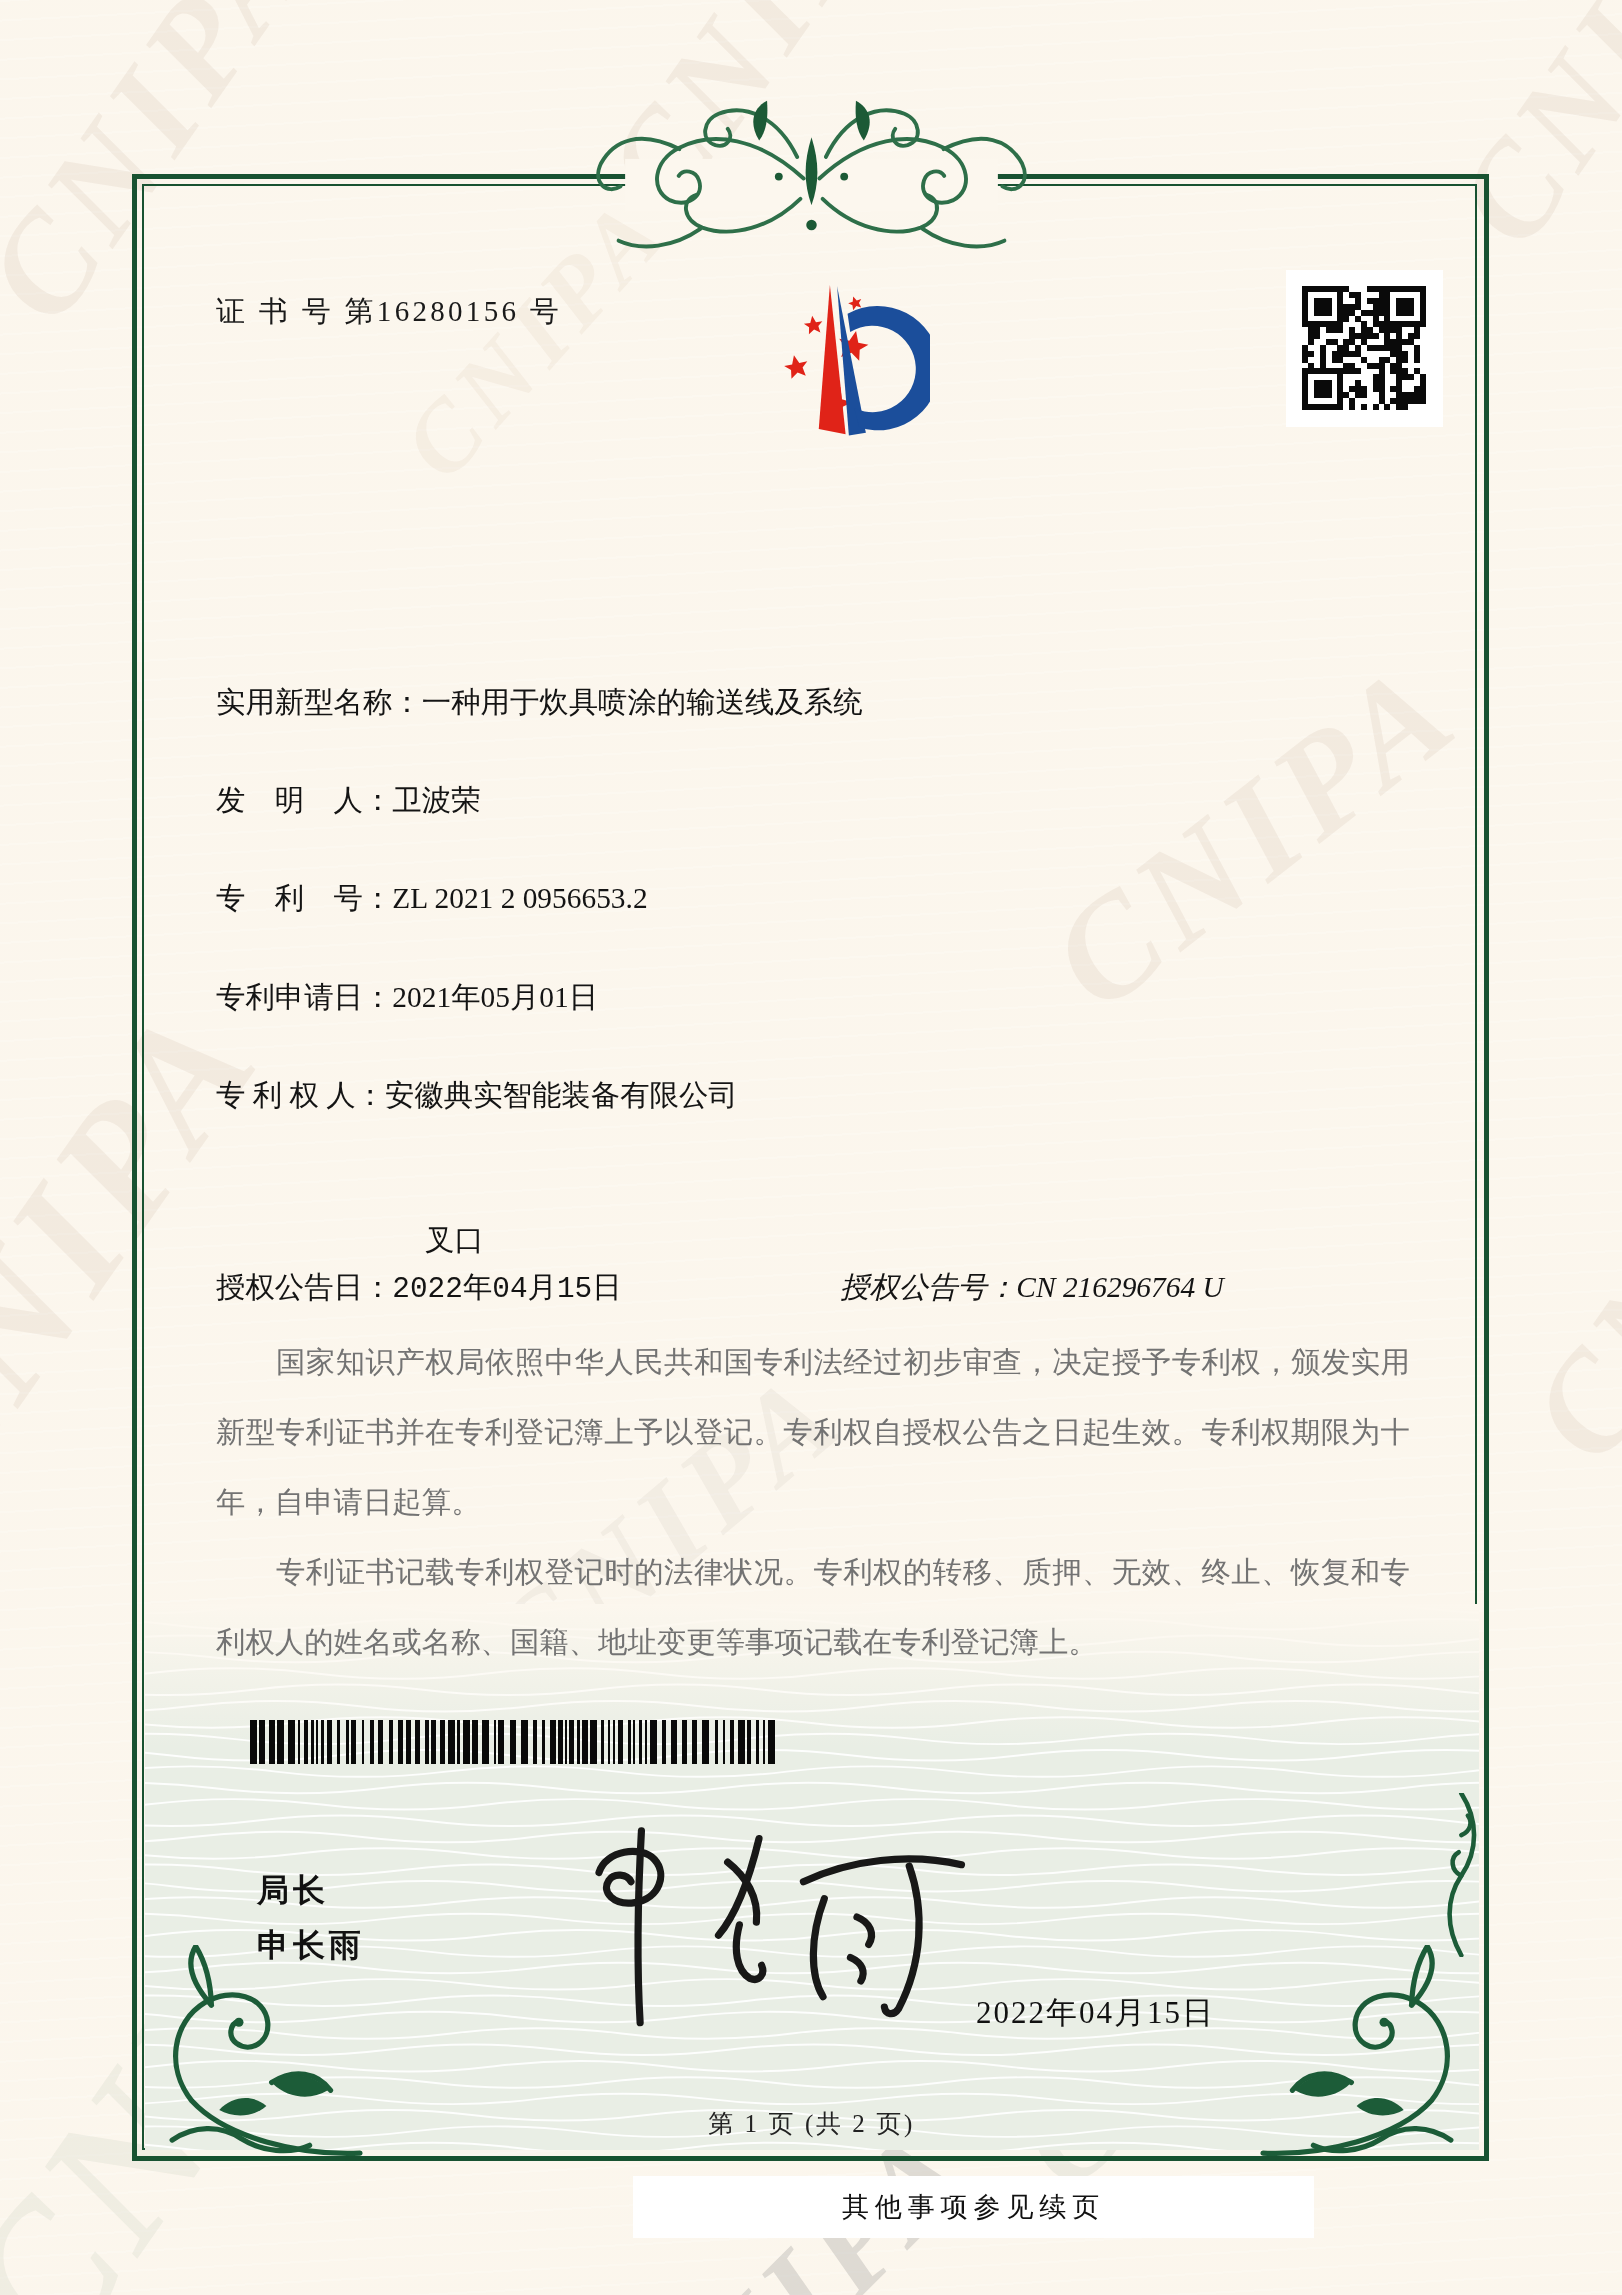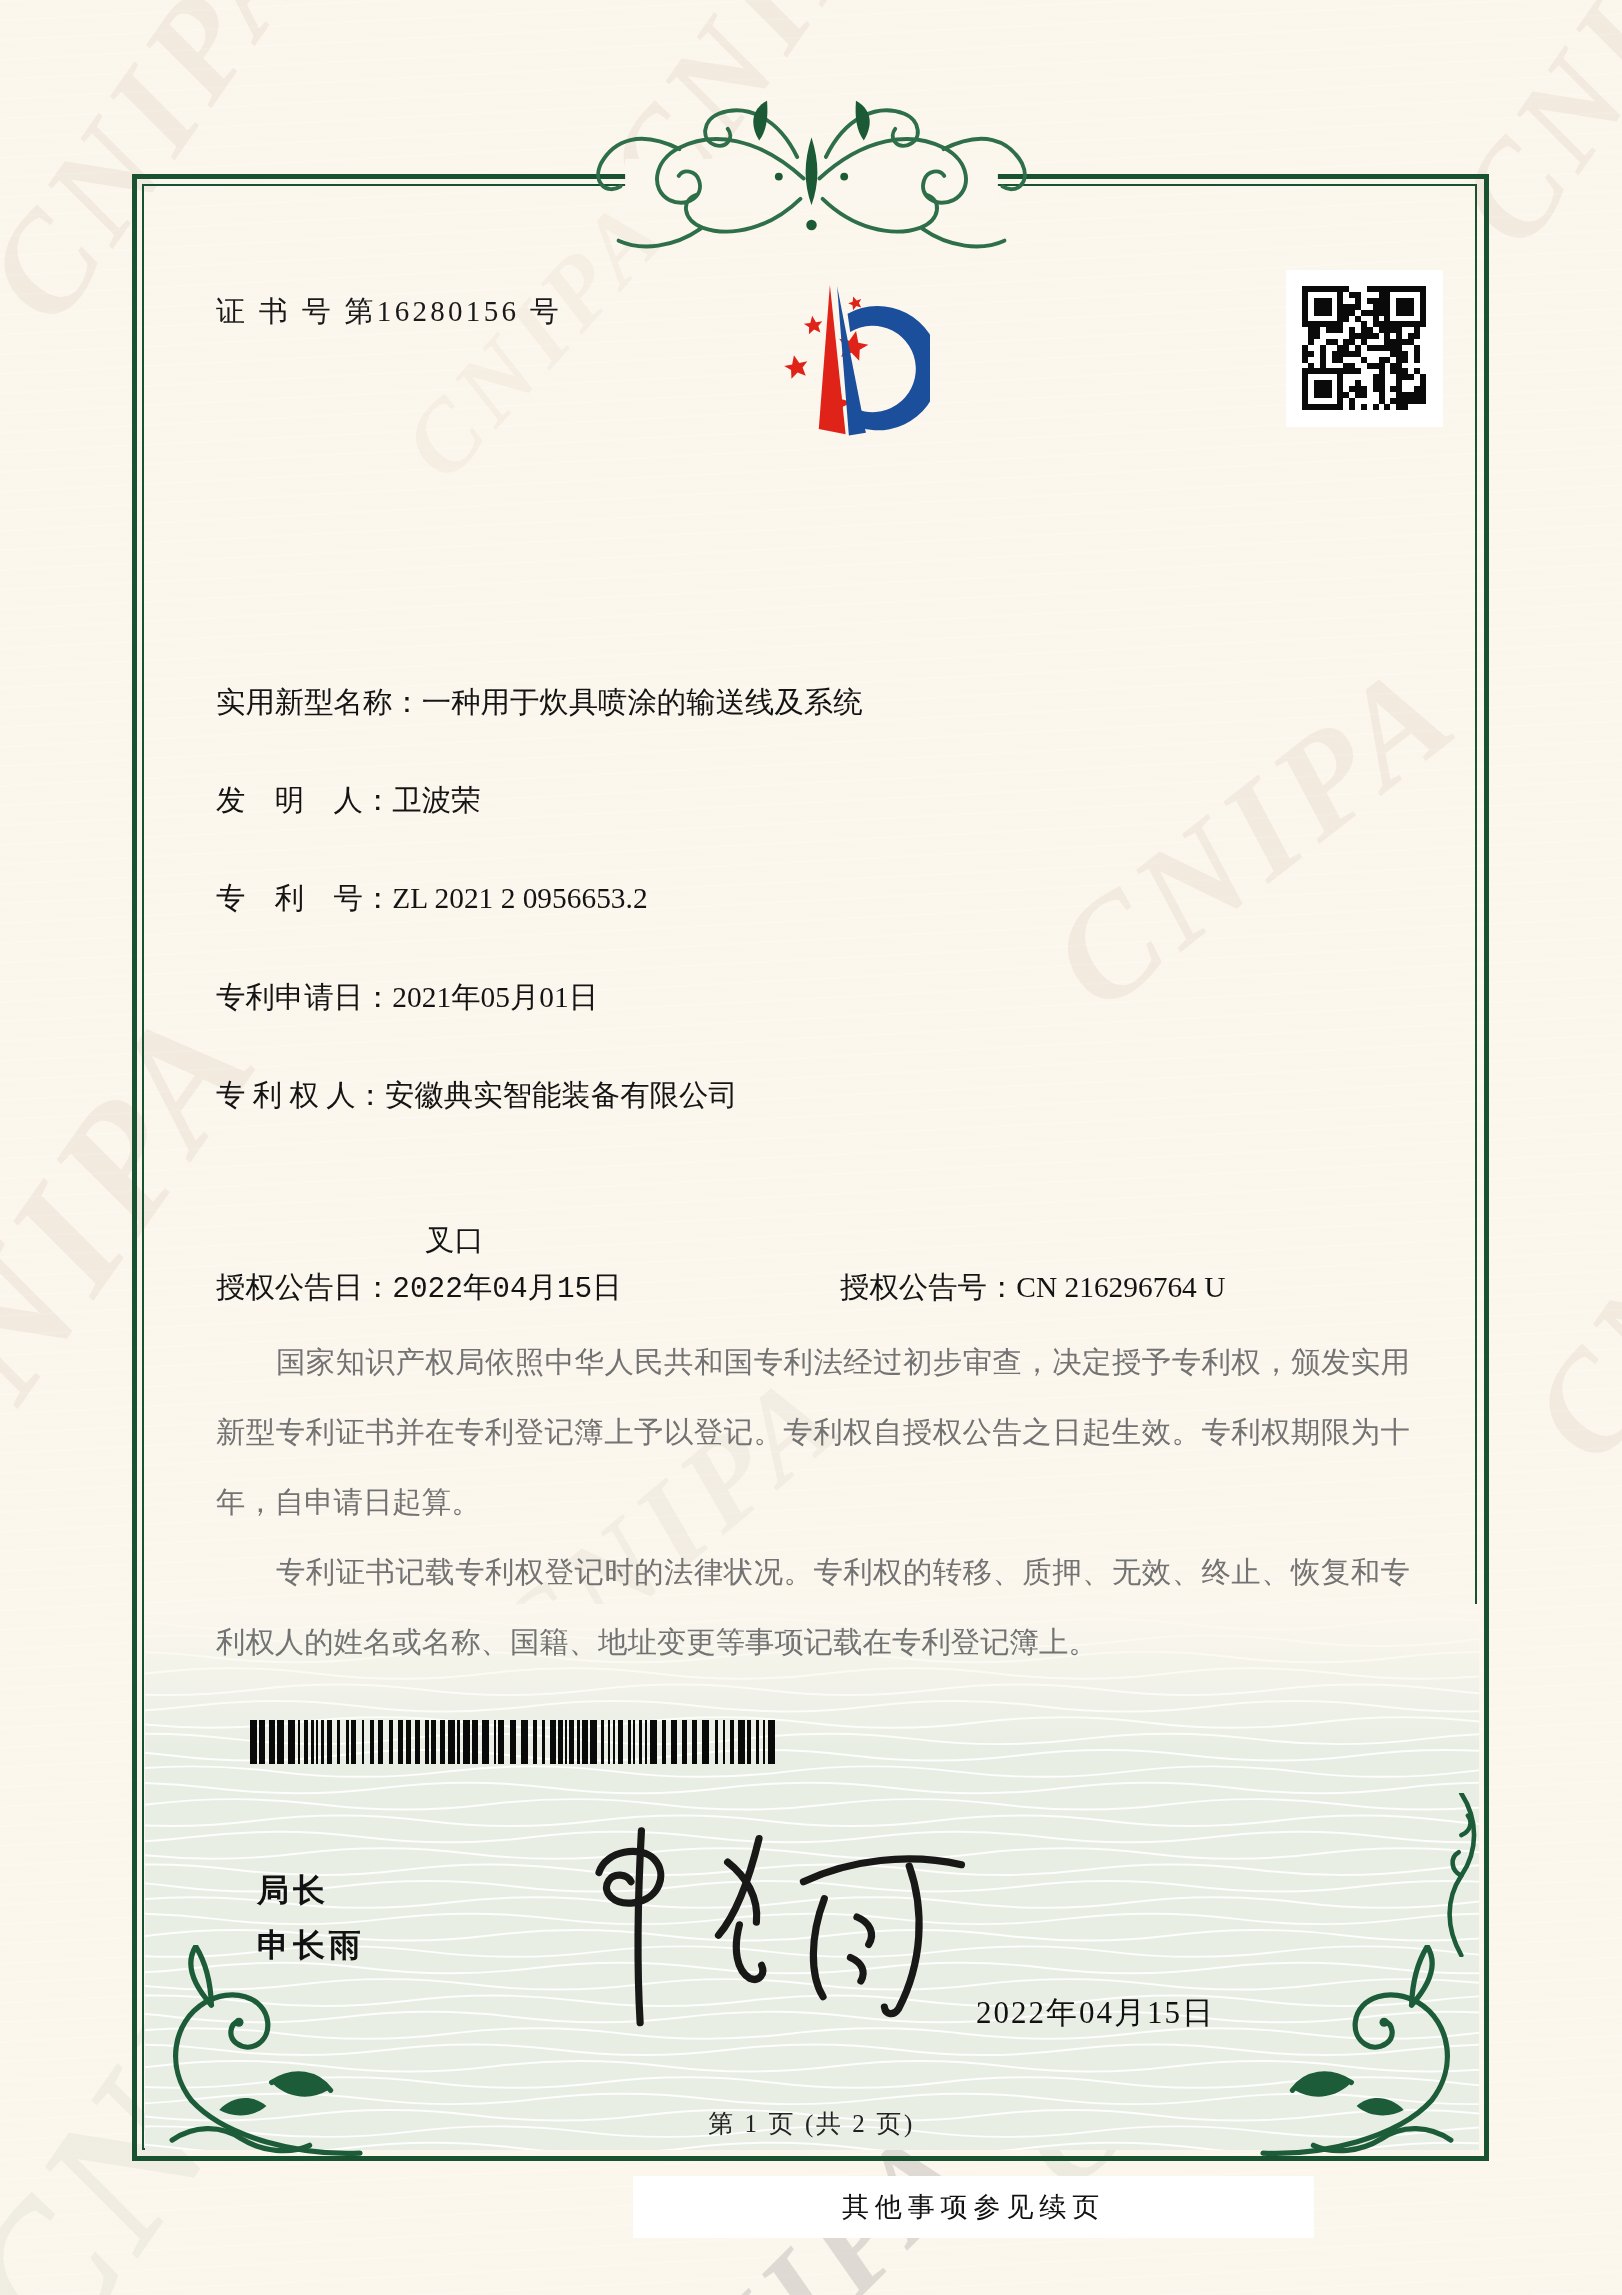--- a/index.html
+++ b/index.html
@@ -21,21 +21,21 @@
   .band svg{position:absolute;left:0;top:0;}
   .band-fade{left:145px;top:1604px;width:1334px;height:144px;
      background:linear-gradient(to bottom,#fcf7ee 0%,rgba(252,247,238,0) 100%);}
   
   .certno{left:216px;top:292px;font-size:29px;color:#1a1a1a;letter-spacing:3.3px;}
   .title{left:0;top:492px;width:1623px;text-align:center;font-size:71px;font-weight:700;
          color:#111;letter-spacing:10.5px;}
   .row{left:216px;font-size:29.4px;color:#141414;white-space:nowrap;}
   .row .lbl{color:#141414;}
   .addr2{left:425px;font-size:29.4px;color:#141414;}
-  .grantno{left:840px;top:1268px;font-size:29.4px;color:#141414;white-space:nowrap;}
+  .grantno{left:840px;top:1268px;font-size:29.4px;color:#141414;white-space:nowrap;font-style:italic;}
   .paras{left:216px;top:1327px;width:1194px;font-size:29.4px;line-height:70px;color:#737373;text-align:justify;}
   .paras p{margin:0;text-indent:60px;}
   .role{left:257px;top:1869px;font-size:32px;font-weight:700;color:#111;
         font-family:"Liberation Sans","DejaVu Sans",sans-serif;letter-spacing:3.9px;}
   .signer{left:257px;top:1924px;font-size:32px;font-weight:700;color:#111;
         font-family:"Liberation Sans","DejaVu Sans",sans-serif;letter-spacing:3.9px;}
   .signdate{left:976px;top:1992px;font-size:31px;color:#111;letter-spacing:2px;}
   .pageinfo{left:0;top:2107px;width:1623px;text-align:center;font-size:25px;color:#222;letter-spacing:2.6px;}
   .strip{left:633px;top:2176px;width:681px;height:62px;background:#ffffff;
          display:flex;align-items:center;justify-content:center;}

